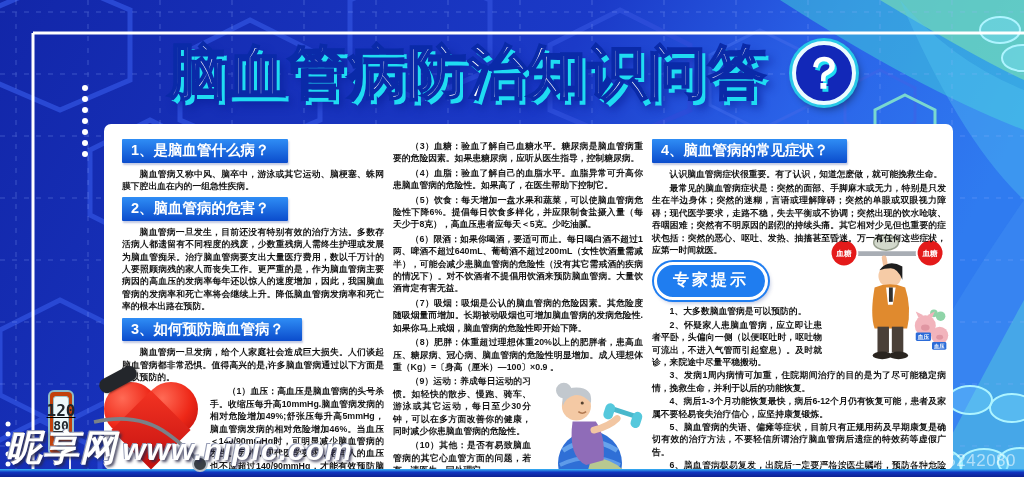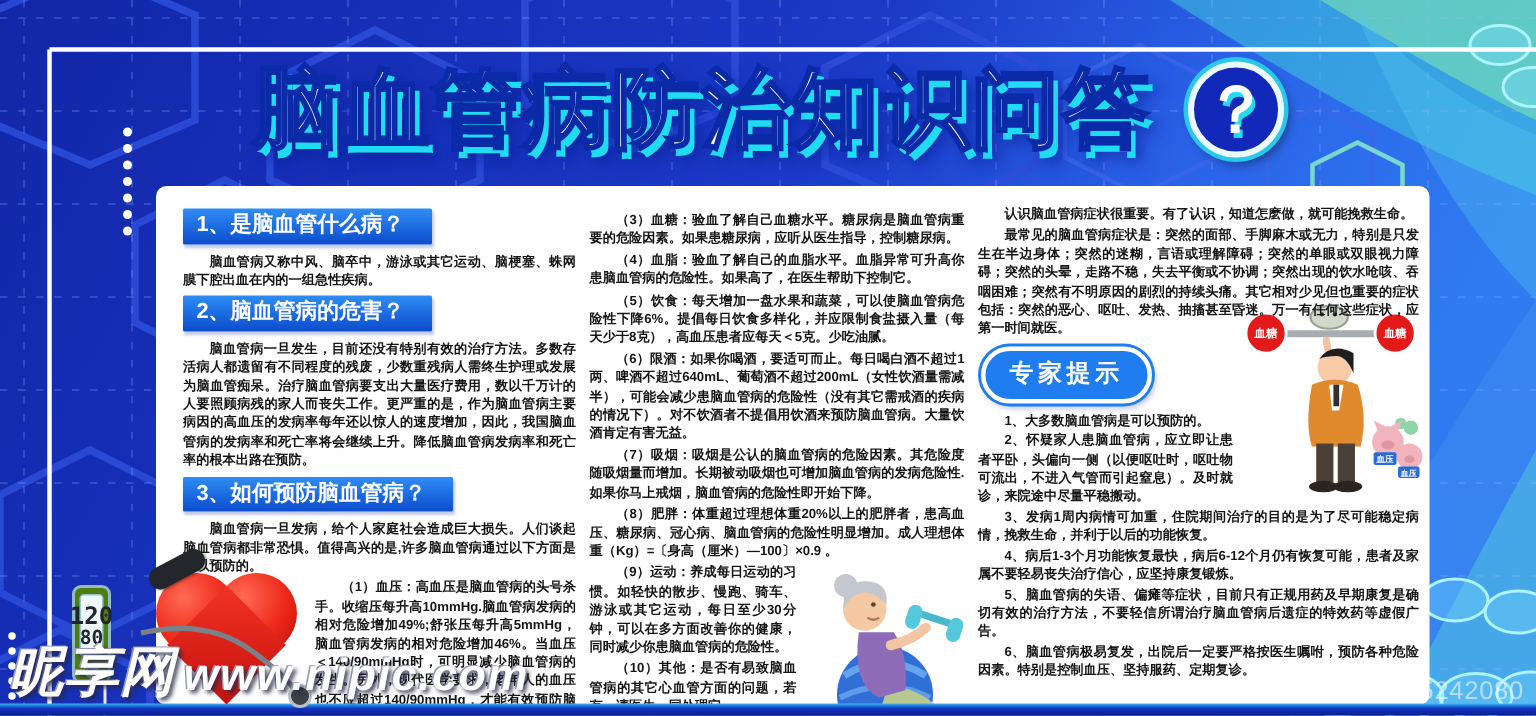--- a/index.html
+++ b/index.html
@@ -42,22 +42,22 @@
   .man-float{float:right;width:128px;height:132px;margin:-26px -6px 0 2px;}
 
   .expert-badge{display:inline-block;background:#1f7df0;color:#fff;font-weight:900;
                 font-size:16px;letter-spacing:3px;padding:5px 16px 6px;
                 border:3px solid #ffffff;border-radius:20px;
                 box-shadow:0 0 0 2px #1f7df0,2px 3px 4px rgba(10,40,140,.3);
                 margin:4px 0 5px 2px;}
 
   
   .heart-illustration{position:absolute;left:48px;top:374px;width:170px;height:100px;z-index:6;}
-  .bp-monitor{position:absolute;left:0;top:16px;width:26px;height:66px;background:#4d7c0f;
-              border:2px solid #8fbcc8;border-radius:6px;padding:4px 3px;z-index:2;}
+  .bp-monitor{position:absolute;left:0;top:16px;width:26px;height:66px;background:#c2410c;
+              border:2px solid #8fbcc8;border-radius:6px;padding:4px 3px;z-index:2;text-decoration:underline;}
   .bp-screen{width:100%;height:42px;background:#eef8fa;border:1px solid #9cc4ce;
              border-radius:3px;display:flex;flex-direction:column;align-items:center;
              justify-content:center;}
   .bp-sys{font-family:"DejaVu Sans Mono",monospace;font-weight:bold;font-size:16px;
           line-height:17px;color:#20262c;}
   .bp-dia{font-family:"DejaVu Sans Mono",monospace;font-weight:bold;font-size:13px;
           line-height:14px;color:#20262c;}
   .bp-btn{width:10px;height:10px;border-radius:50%;background:#9cc4ce;margin:4px auto 0;}
   .heart-shape{position:absolute;left:54px;top:0;width:104px;height:92px;}
   .heart-lobe{position:absolute;width:54px;height:54px;border-radius:50%;
@@ -226,22 +226,23 @@
           <circle cx="29" cy="20" r="8" fill="#c2c8ce"></circle>
           <path d="M44,42 Q48,45 52,42" stroke="#b07850" stroke-width="1.6" fill="none"></path>
           <circle cx="48" cy="33" r="1.6" fill="#54412f"></circle>
         </svg>
       </div>
       <p class="para">（9）运动：养成每日运动的习惯。如轻快的散步、慢跑、骑车、游泳或其它运动，每日至少30分钟，可以在多方面改善你的健康，同时减少你患脑血管病的危险性。</p>
       <p class="para">（10）其他：是否有易致脑血管病的其它心血管方面的问题，若有，请医生一同处理它。</p>
     </div>
 
     <div class="col col3">
+      <div class="sec-head">4、脑血管病的常见症状？</div>
       <p class="para">认识脑血管病症状很重要。有了认识，知道怎麽做，就可能挽救生命。</p>
-      <p class="para">最常见的脑血管病症状是：突然的面部、手脚麻木或无力，特别是只发生在半边身体；突然的迷糊，言语或理解障碍；突然的单眼或双眼视力障碍；突然的头晕，走路不稳，失去平衡或不协调；突然出现的饮水呛咳、吞咽困难；突然有不明原因的剧烈的持续头痛。其它相对少见但也重要的症状包括：突然的恶心、呕吐、发热、抽搐甚至昏迷。万一有任何这些症状，应第一时间就医。</p>
+      <p class="para">最常见的脑血管病症状是：突然的面部、手脚麻木或无力，特别是只发生在半边身体；突然的迷糊，言语或理解障碍；突然的单眼或双眼视力障碍；现代医学要求，走路不稳，失去平衡或不协调；突然出现的饮水呛咳、吞咽困难；突然有不明原因的剧烈的持续头痛。其它相对少见但也重要的症状包括：突然的恶心、呕吐、发热、抽搐甚至昏迷。万一有任何这些症状，应第一时间就医。</p>
       <div class="man-float">
         <svg width="128" height="132" viewBox="0 0 132 138">
           <rect x="6" y="20" width="118" height="5" rx="2" fill="#a8adb4"></rect>
           <ellipse cx="64" cy="11" rx="13" ry="8" fill="#d2d8cb" stroke="#98a08f" stroke-width="1.5"></ellipse>
           <circle cx="59" cy="9" r="1.5" fill="#333"></circle>
             <circle cx="68" cy="9" r="1.5" fill="#333"></circle>
           <circle cx="20" cy="22" r="14" fill="#e41a1a" stroke="#ffffff" stroke-width="2"></circle>
           <text x="20" y="25" font-size="8" font-weight="bold" fill="#ffffff" text-anchor="middle">血糖</text>
           <circle cx="110" cy="22" r="14" fill="#e41a1a" stroke="#ffffff" stroke-width="2"></circle>
           <text x="110" y="25" font-size="8" font-weight="bold" fill="#ffffff" text-anchor="middle">血糖</text>

